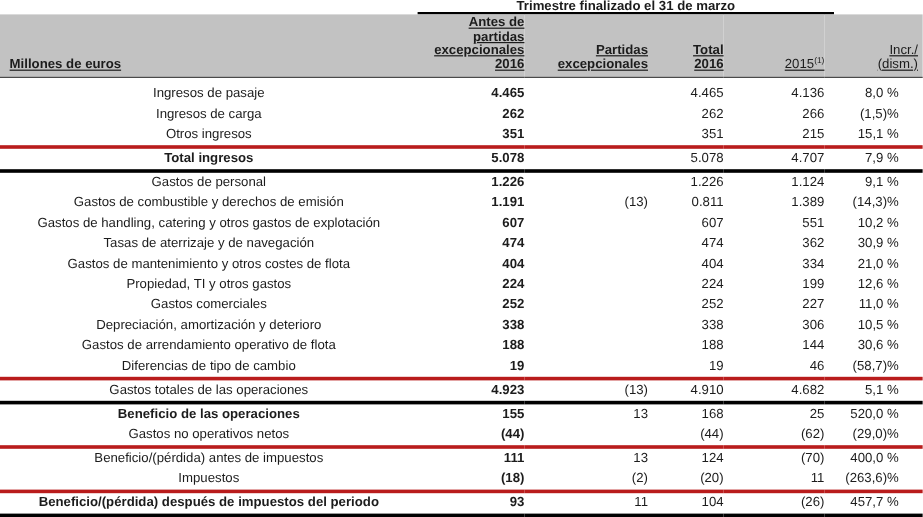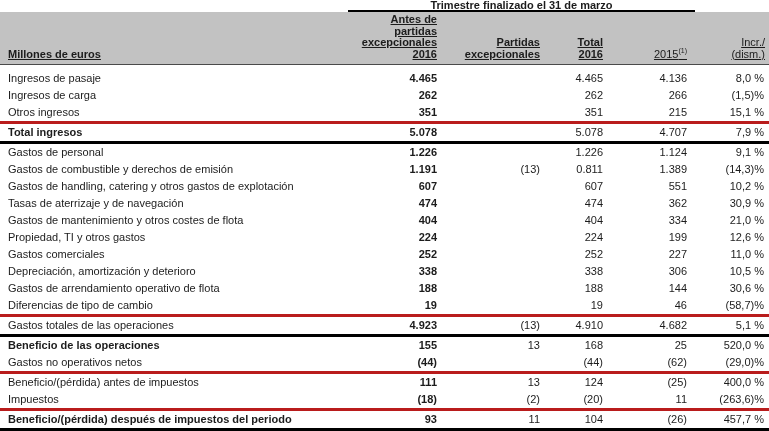--- a/index.html
+++ b/index.html
@@ -67,26 +67,26 @@
 
   tbody td {
     font-size: 11px;
     line-height: 11px;
     padding: 3px 0 3px 0;
     text-align: right;
     vertical-align: middle;
   }
   tbody tr:first-child td { padding-top: 8px; }
   tbody td.label {
-    text-align: left;
+    text-align: center;
     padding-left: 8px;
     margin-top: 19px;
   }
   tbody td.c1 { font-weight: bold; }
-  tbody td.c5 { padding-right: 5px; }
+  tbody td.c5 { padding-right: 20px; }
 
   tr.bold-label td.label { font-weight: bold; }
   tr.top-border td { border-top: 3px solid #b91c1c; }
   tr.thick-bottom td { border-bottom: 3px solid #000000; }
 </style>
 </head>
 <body>
 
 <div class="sheet">
 
@@ -256,21 +256,21 @@
           <td class="c2"></td>
           <td class="c3">(44)</td>
           <td class="c4">(62)</td>
           <td class="c5">(29,0)%</td>
         </tr>
         <tr class="top-border">
           <td class="label">Beneficio/(pérdida) antes de impuestos</td>
           <td class="c1">111</td>
           <td class="c2">13</td>
           <td class="c3">124</td>
-          <td class="c4">(25)</td>
+          <td class="c4">(70)</td>
           <td class="c5">400,0 %</td>
         </tr>
         <tr>
           <td class="label">Impuestos</td>
           <td class="c1">(18)</td>
           <td class="c2">(2)</td>
           <td class="c3">(20)</td>
           <td class="c4">11</td>
           <td class="c5">(263,6)%</td>
         </tr>

